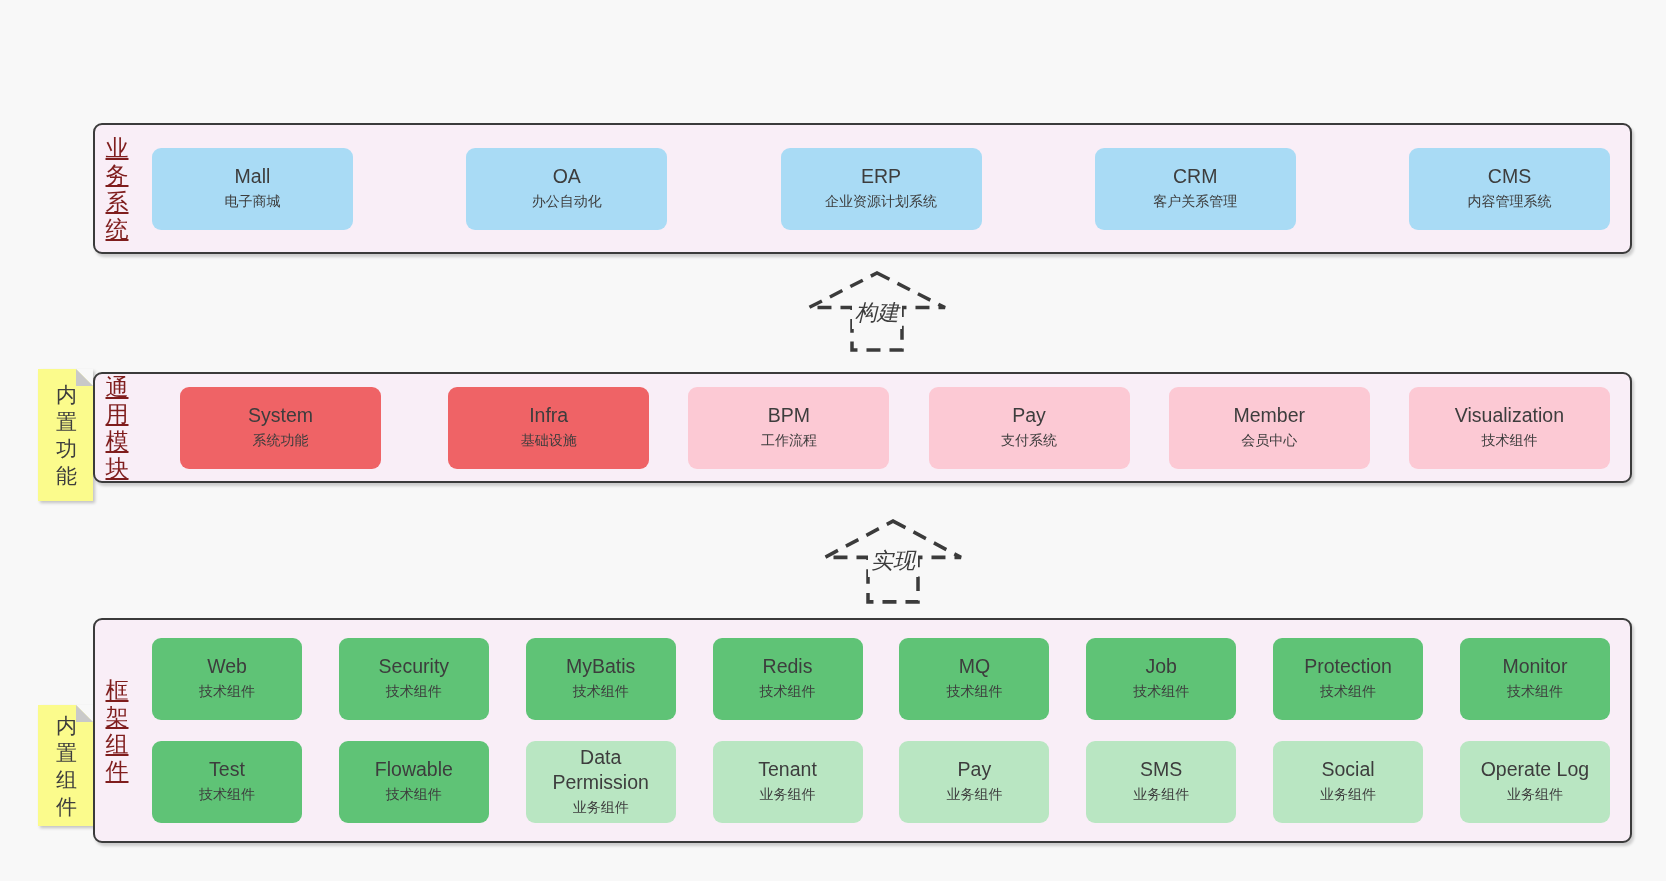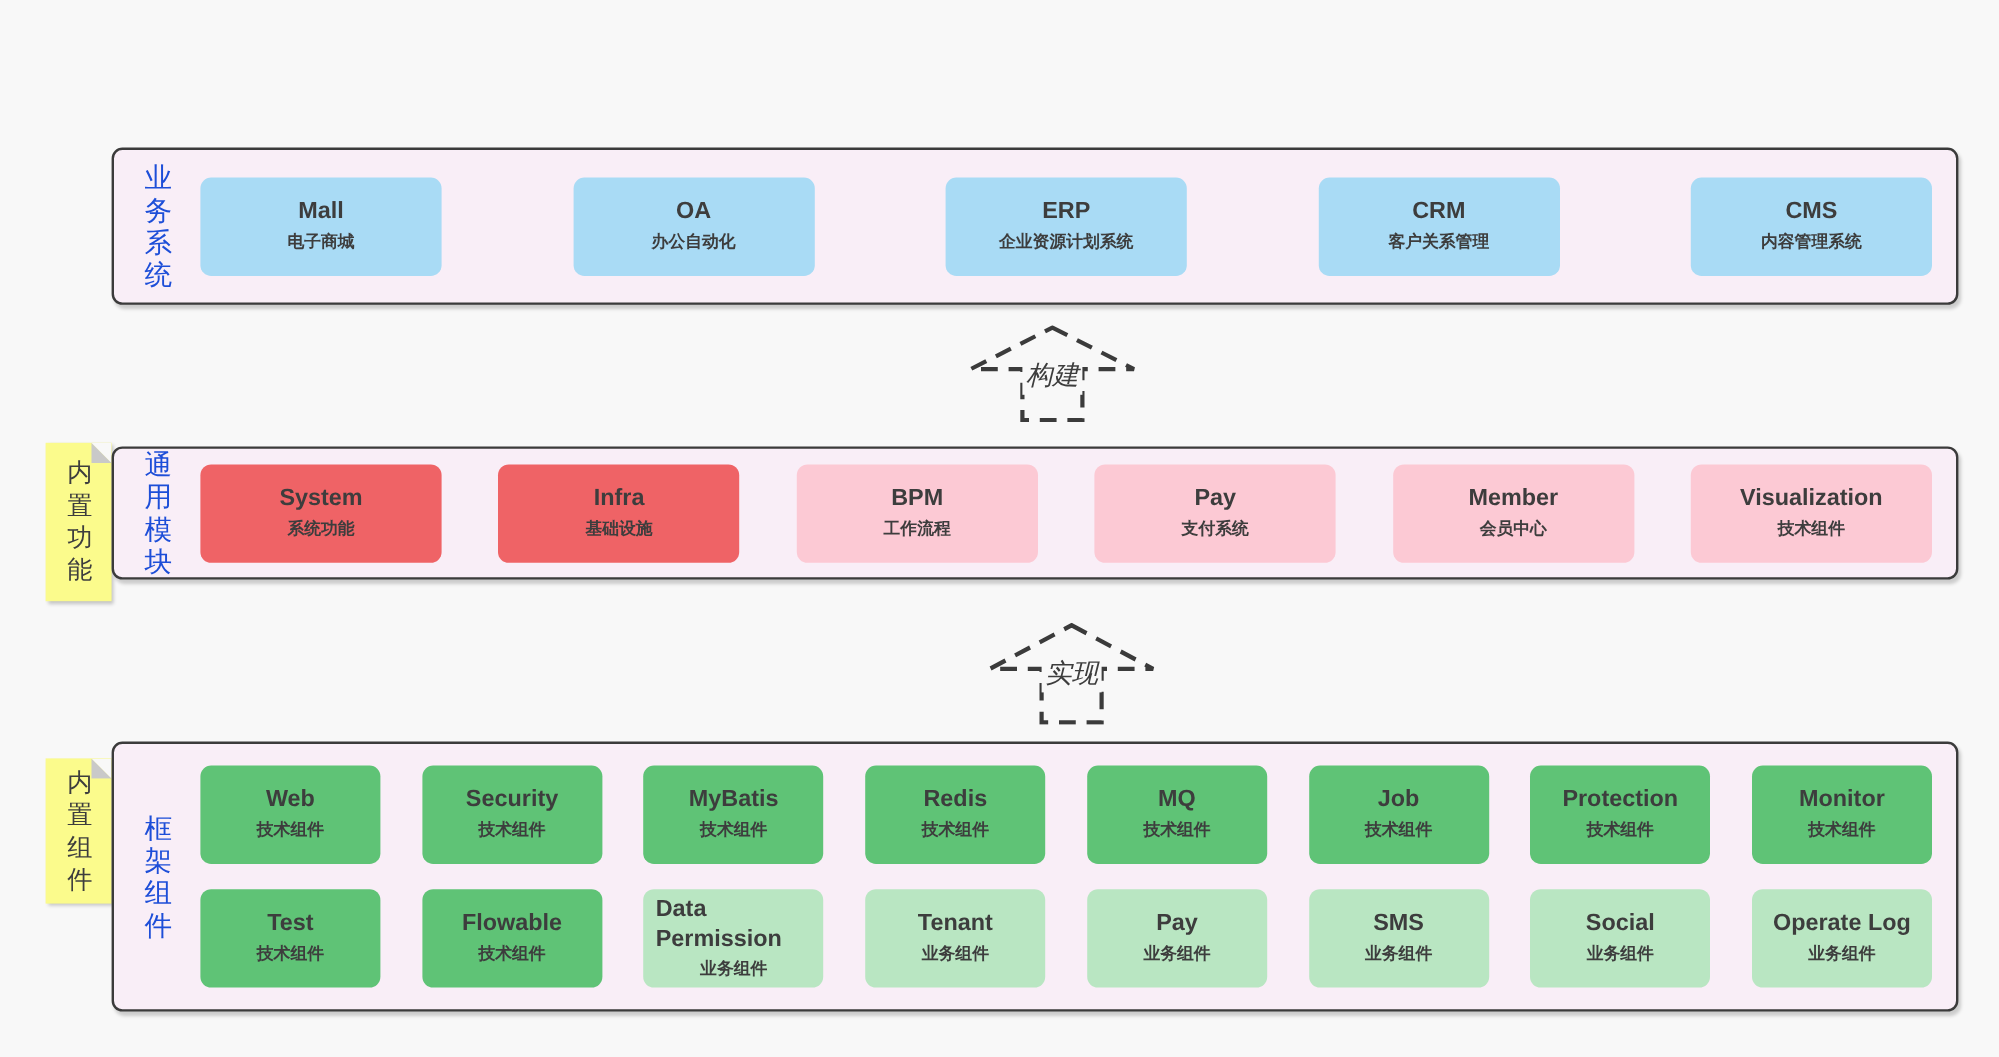--- a/index.html
+++ b/index.html
@@ -21,61 +21,61 @@
     border:2px solid #3b3b3b;
     border-radius:9px;
     box-shadow:2px 3px 3px rgba(0,0,0,0.18);
     display:flex; align-items:center;
   }
   #panel-business   { top:123px; height:131px; }
   #panel-modules    { top:372px; height:111px; }
   #panel-components { top:618px; height:225px; }
 
   .panel-label {
-    flex:0 0 30px; margin-left:22px;
+    flex:0 0 30px; margin-left:7px;
     font-size:23px; line-height:27px;
     text-align:center; word-break:break-all;
-    color:#1d4ed8;
+    color:#7f1d1d;
+    text-decoration:underline;
   }
 
   .boxes-area {
     flex:1; display:flex; justify-content:space-between;
     align-items:center; padding:0 20px;
   }
   .boxes-col { flex:1; display:flex; flex-direction:column; gap:21px; }
   .boxes-row { display:flex; justify-content:space-between; padding:0 20px; }
 
   
   .box {
     box-sizing:border-box;
     display:flex; flex-direction:column;
     justify-content:center; align-items:center;
-    border-radius:9px;
+    text-align:center; border-radius:9px;
     padding:16px 10px;
-    font-weight:bold;
   }
   .box .en { font-size:19.5px; line-height:25px; }
   .box .zh { font-size:14px; line-height:25px; }
   .box-lg { width:201px; height:82px; }
   .box-sm { width:150px; height:82px; }
   .blue        { background:#a9dbf5; }
-  .red         { background:#ef6366; }
+  .red         { background:#ef6366;margin-left:28px; }
   .pink        { background:#fcc9d4; }
   .green-dark  { background:#5fc376; }
   .green-light { background:#b9e6c2; }
 
   
   .sticky {
     position:absolute; left:38px; width:55px;
     background:#fbfb8c;
     box-shadow:2px 2px 3px rgba(0,0,0,0.22);
     display:flex; align-items:center; justify-content:center;
   }
   #sticky-features   { top:369px; height:132px; }
-  #sticky-components { top:632px; height:121px; }
+  #sticky-components { top:705px; height:121px; }
   .fold-cover {
     position:absolute; top:0; right:0; width:17px; height:17px;
     background:#f8f8f8;
     clip-path:polygon(0 0, 100% 0, 100% 100%);
   }
   .fold {
     position:absolute; top:0; right:0; width:17px; height:17px;
     background:#c9c9c9;
     clip-path:polygon(0 0, 100% 100%, 0 100%);
   }

